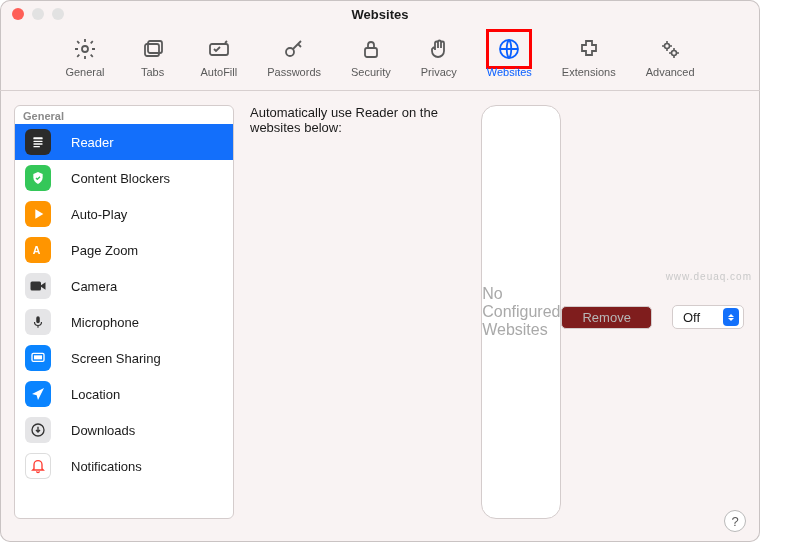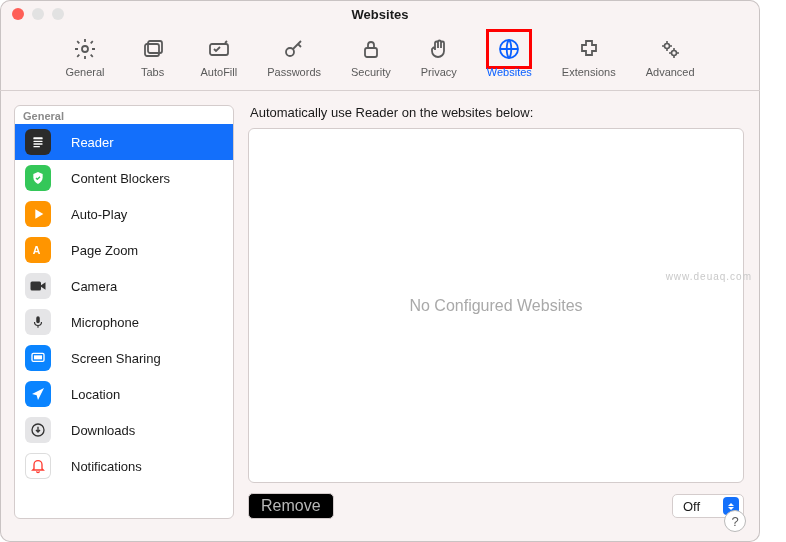--- a/index.html
+++ b/index.html
@@ -15,25 +15,25 @@
 .titem.sel{color:#0a60ff}
 .titem.sel .ticon{outline:3px solid red;outline-offset:2px}
 .tlabel{font-size:11px}
 .ticon{width:36px;height:30px;display:flex;align-items:center;justify-content:center}
 .body{display:flex;gap:14px;padding:14px 16px 14px 14px;height:calc(100% - 100px);box-sizing:border-box}
 .sidebar{width:218px;background:#fff;border:1px solid #d4cccc;border-radius:6px;overflow:hidden;display:flex;flex-direction:column}
 .shead{font-size:11px;font-weight:600;color:#8a8a8a;padding:4px 8px 2px 8px}
 .sitem{display:flex;align-items:center;gap:20px;padding:5px 10px;font-size:13px;cursor:default}
 .sitem.sel{background:#136ffb;color:#fff}
 .sicon{width:26px;height:26px;border-radius:6px;display:flex;align-items:center;justify-content:center;flex-shrink:0}
-.main{flex:1;display:flex;flex-direction:column}
+.main{flex:1;display:flex;flex-direction:row}
 .mhead{padding:0 2px 8px 2px}
-.listbox{flex:1;background:#fff;border:1px solid #d4cccc;border-radius:6px;display:flex;align-items:center;justify-content:center;color:#a9a9a9;font-size:16px}
+.listbox{flex:1;background:#fff;border:1px solid #d4cccc;border-radius:15px;display:flex;align-items:center;justify-content:center;color:#a9a9a9;font-size:16px}
 .bottom{display:flex;align-items:center;gap:10px;padding-top:10px}
-.btn{background:#000000;border:1px solid #d4cccc;border-radius:5px;padding:3px 12px;color:#b7b7b7;font-size:16px}
+.btn{background:#7f1d1d;border:1px solid #d4cccc;border-radius:5px;padding:3px 20px;color:#b7b7b7;font-size:13px}
 .spacer{flex:1}
 .sellabel{font-size:13px}
 .select{background:#fff;border:1px solid #d4cccc;border-radius:5px;padding:2px 4px 2px 10px;display:flex;align-items:center;gap:23px;font-size:13px}
 .chev{width:16px;height:18px;background:#1370fb;border-radius:4px;display:flex;flex-direction:column;align-items:center;justify-content:center}
 .chev::before,.chev::after{content:"";border:3px solid transparent}
 .chev::before{border-bottom-color:#fff;margin-bottom:1px}
 .chev::after{border-top-color:#fff}
 .help{position:absolute;right:14px;bottom:10px;width:20px;height:20px;border-radius:50%;border:1px solid #b9b9b9;display:flex;align-items:center;justify-content:center;font-size:13px;color:#5a5a5a;background:#fff}
 .watermark{position:absolute;right:8px;top:50%;font-size:10px;color:#c9c9c9;letter-spacing:1px}
 </style>

